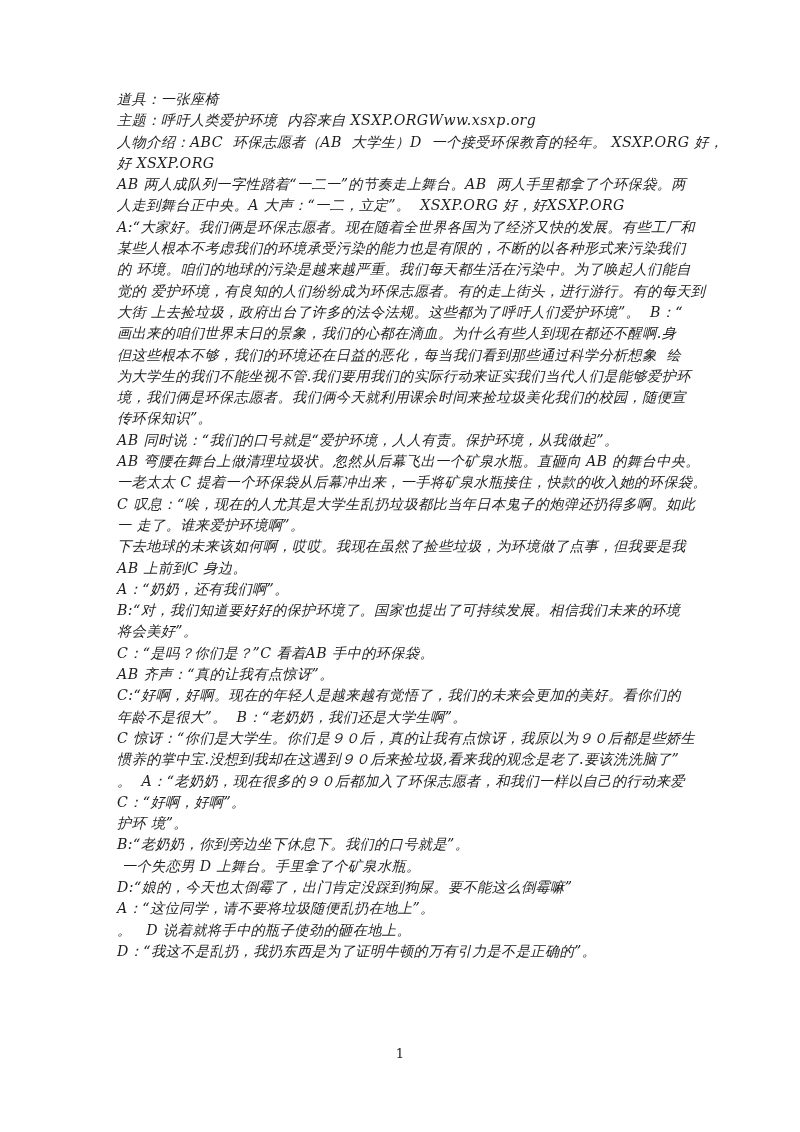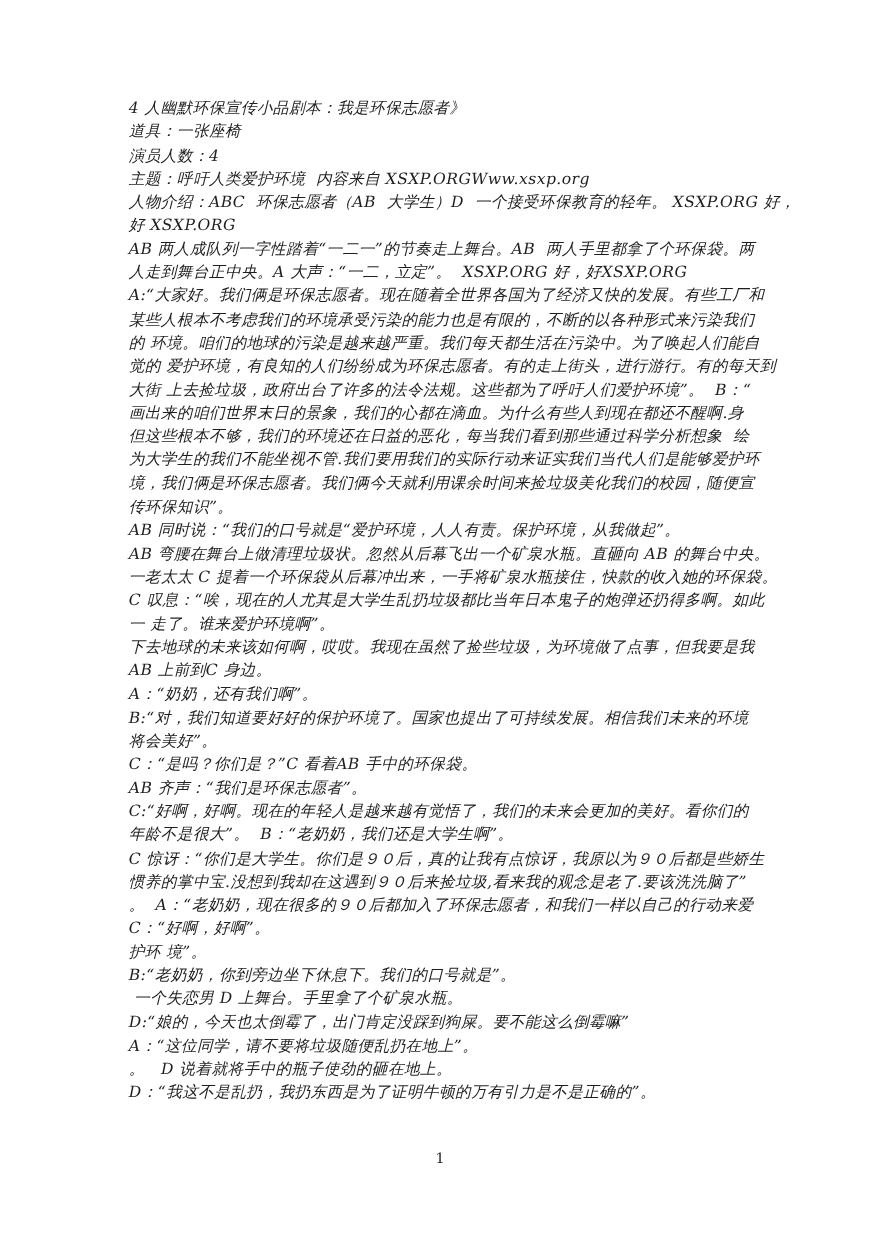--- a/index.html
+++ b/index.html
@@ -41,23 +41,21 @@
     font-style: normal;
     font-size: 13px;
     color: #222222;
   }
 </style>
 </head>
 <body>
 
 <div class="page">
   <div class="text-block">
-      <div class="line">4 人幽默环保宣传小品剧本：我是环保志愿者》</div>
       <div class="line">道具：一张座椅</div>
-      <div class="line">演员人数：4</div>
       <div class="line">主题：呼吁人类爱护环境  内容来自 XSXP.ORGWww.xsxp.org</div>
       <div class="line">人物介绍：ABC  环保志愿者（AB  大学生）D  一个接受环保教育的轻年。 XSXP.ORG 好，</div>
       <div class="line">好 XSXP.ORG</div>
       <div class="line">AB 两人成队列一字性踏着“一二一”的节奏走上舞台。AB  两人手里都拿了个环保袋。两</div>
       <div class="line">人走到舞台正中央。A 大声：“一二，立定”。  XSXP.ORG 好，好XSXP.ORG</div>
       <div class="line">A:“大家好。我们俩是环保志愿者。现在随着全世界各国为了经济又快的发展。有些工厂和</div>
       <div class="line">某些人根本不考虑我们的环境承受污染的能力也是有限的，不断的以各种形式来污染我们</div>
       <div class="line">的 环境。咱们的地球的污染是越来越严重。我们每天都生活在污染中。为了唤起人们能自</div>
       <div class="line">觉的 爱护环境，有良知的人们纷纷成为环保志愿者。有的走上街头，进行游行。有的每天到</div>
       <div class="line">大街 上去捡垃圾，政府出台了许多的法令法规。这些都为了呼吁人们爱护环境”。  B：“</div>
@@ -70,21 +68,21 @@
       <div class="line">AB 弯腰在舞台上做清理垃圾状。忽然从后幕飞出一个矿泉水瓶。直砸向 AB 的舞台中央。</div>
       <div class="line">一老太太 C 提着一个环保袋从后幕冲出来，一手将矿泉水瓶接住，快款的收入她的环保袋。</div>
       <div class="line">C 叹息：“唉，现在的人尤其是大学生乱扔垃圾都比当年日本鬼子的炮弹还扔得多啊。如此</div>
       <div class="line">一 走了。谁来爱护环境啊”。</div>
       <div class="line">下去地球的未来该如何啊，哎哎。我现在虽然了捡些垃圾，为环境做了点事，但我要是我</div>
       <div class="line">AB 上前到C 身边。</div>
       <div class="line">A：“奶奶，还有我们啊”。</div>
       <div class="line">B:“对，我们知道要好好的保护环境了。国家也提出了可持续发展。相信我们未来的环境</div>
       <div class="line">将会美好”。</div>
       <div class="line">C：“是吗？你们是？”C 看着AB 手中的环保袋。</div>
-      <div class="line">AB 齐声：“我们是环保志愿者”。</div>
+      <div class="line">AB 齐声：“真的让我有点惊讶”。</div>
       <div class="line">C:“好啊，好啊。现在的年轻人是越来越有觉悟了，我们的未来会更加的美好。看你们的</div>
       <div class="line">年龄不是很大”。  B：“老奶奶，我们还是大学生啊”。</div>
       <div class="line">C 惊讶：“你们是大学生。你们是９０后，真的让我有点惊讶，我原以为９０后都是些娇生</div>
       <div class="line">惯养的掌中宝.没想到我却在这遇到９０后来捡垃圾,看来我的观念是老了.要该洗洗脑了”</div>
       <div class="line">。  A：“老奶奶，现在很多的９０后都加入了环保志愿者，和我们一样以自己的行动来爱</div>
       <div class="line">C：“好啊，好啊”。</div>
       <div class="line">护环 境”。</div>
       <div class="line">B:“老奶奶，你到旁边坐下休息下。我们的口号就是”。</div>
       <div class="line"> 一个失恋男 D 上舞台。手里拿了个矿泉水瓶。</div>
       <div class="line">D:“娘的，今天也太倒霉了，出门肯定没踩到狗屎。要不能这么倒霉嘛”</div>

